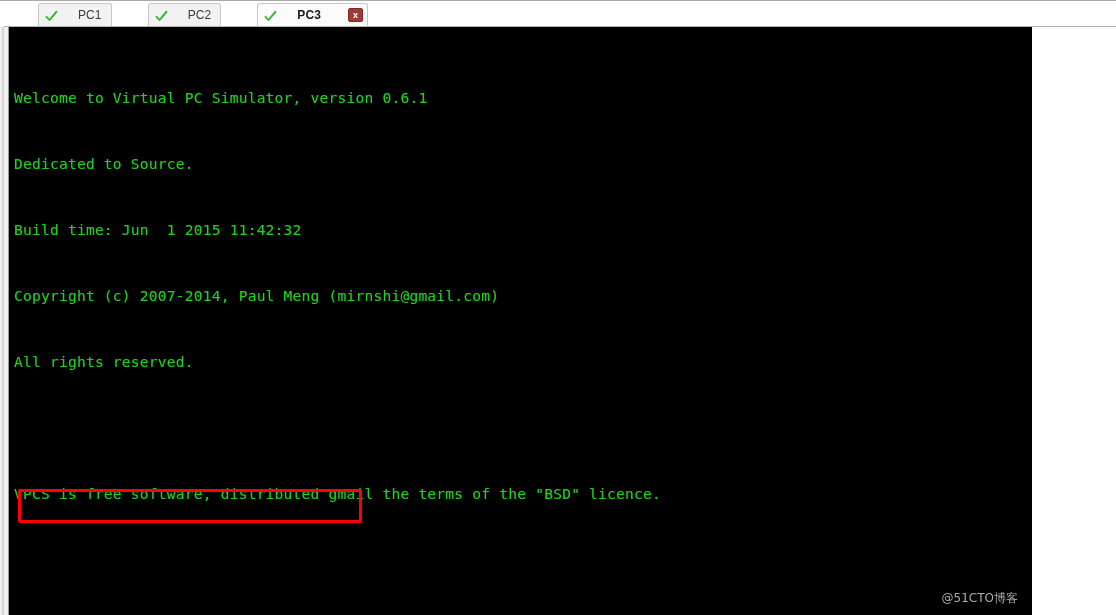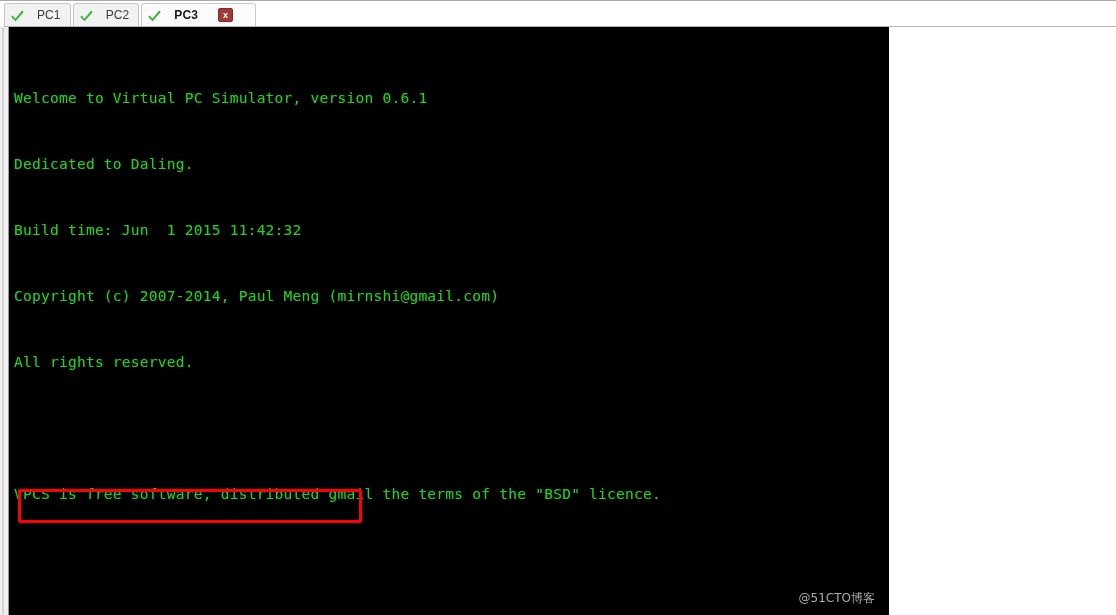--- a/index.html
+++ b/index.html
@@ -32,39 +32,40 @@
   }
   .tabstrip {
     display: flex;
     align-items: stretch;
     height: 23px;
     border-bottom: 1px solid #b4b4b4;
   }
   .tab {
     display: flex;
     align-items: center;
-    gap: 13px;
+    gap: 20px;
     height: 23px;
     padding: 0 9px 0 6px;
     box-sizing: border-box;
     background: #f2f2f2;
     border: 1px solid #c8c8c8;
     border-bottom: none;
     border-radius: 3px 3px 0 0;
     margin-right: 2px;
     font-size: 12px;
     color: #3c3c3c;
     cursor: default;
     white-space: nowrap;
+    margin-left: 34px;
   }
   .tab.active {
     background: #fbfbfb;
     font-weight: bold;
     color: #1a1a1a;
-    padding-right: 22px;
+    padding-right: 4px;
   }
   .tab-check {
     display: inline-block;
     width: 13px;
     height: 13px;
     position: relative;
     flex: none;
   }
   .tab-check svg { display: block; }
   .tab-label { line-height: 1; letter-spacing: 0.1px; }
@@ -88,21 +89,21 @@
     flex: 1 1 auto;
     height: 23px;
     border-bottom: 1px solid #b4b4b4;
   }
 
   
   .term-frame {
     position: absolute;
     left: 0;
     top: 27px;
-    width: 889px;
+    width: 1032px;
     height: 588px;
     background: #000000;
     box-sizing: border-box;
   }
   .term-gutter {
     position: absolute;
     left: 0;
     top: 0;
     width: 9px;
     height: 588px;
@@ -209,21 +210,21 @@
     </div>
     <div class="tabbar-filler"></div>
   </div>
 
   <div class="term-frame">
     <div class="term-gutter"></div>
 
     <div class="term-screen">
       <div class="term-text">
         <span class="term-line">Welcome to Virtual PC Simulator, version 0.6.1</span>
-        <span class="term-line">Dedicated to Daling.</span>
+        <span class="term-line">Dedicated to Source.</span>
         <span class="term-line">Build time: Jun  1 2015 11:42:32</span>
         <span class="term-line">Copyright (c) 2007-2014, Paul Meng (mirnshi@gmail.com)</span>
         <span class="term-line">All rights reserved.</span>
         <span class="term-line"></span>
         <span class="term-line">VPCS is free software, distributed gmail the terms of the "BSD" licence.</span>
         
         
         
         
         

